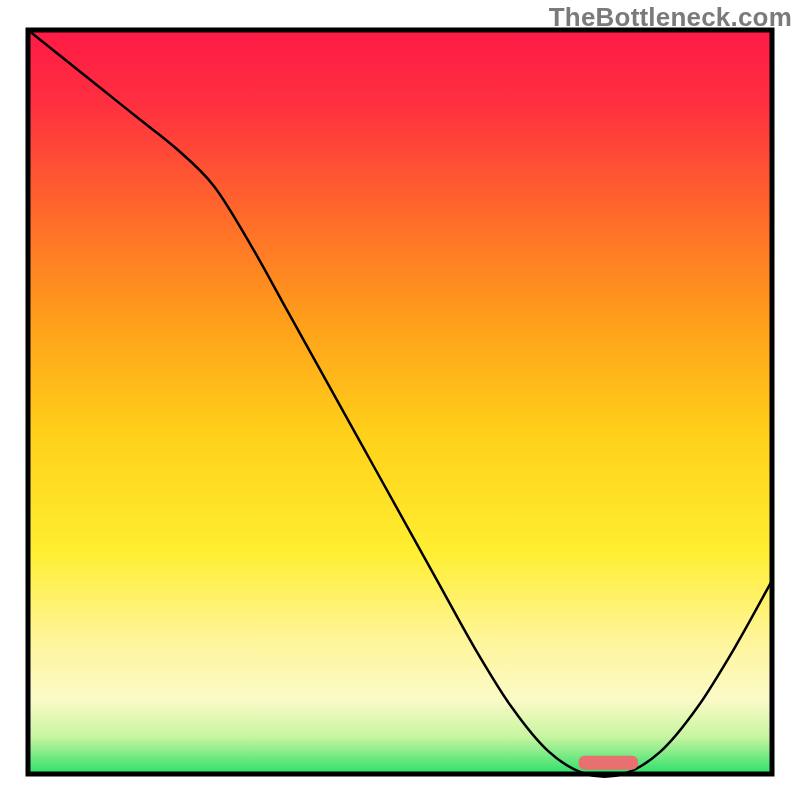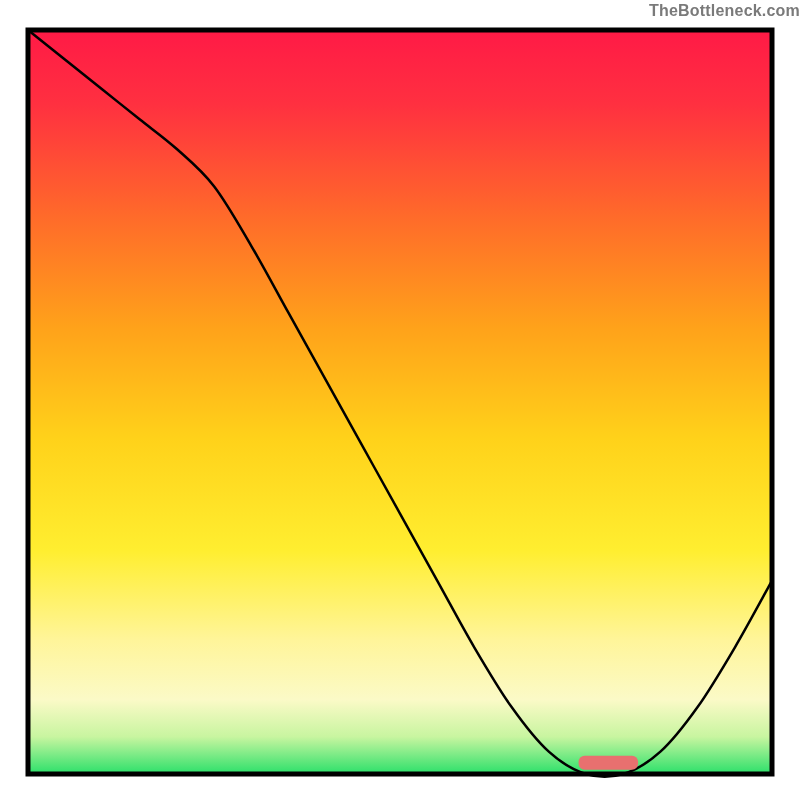--- a/index.html
+++ b/index.html
@@ -11,22 +11,22 @@
     font-family: Arial, Helvetica, sans-serif;
   }
   .wrap {
     position: relative;
     width: 800px;
     height: 800px;
   }
   .watermark {
     position: absolute;
     top: 2px;
-    right: 0;
-    font-size: 16px;
+    right: 8px;
+    font-size: 26px;
     font-weight: 600;
     color: #7a7a7a;
     letter-spacing: 0.2px;
   }
   svg {
     display: block;
   }
 </style>
 </head>
 <body>

